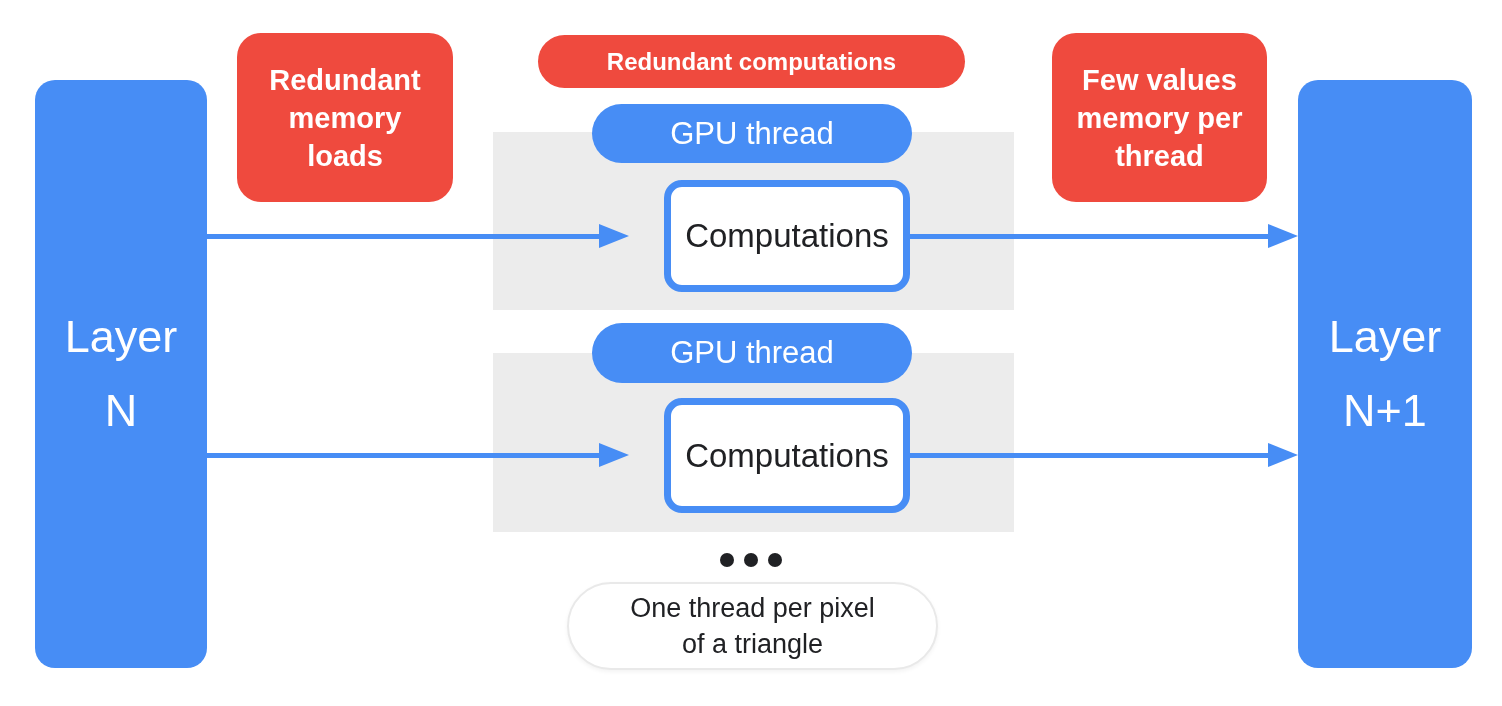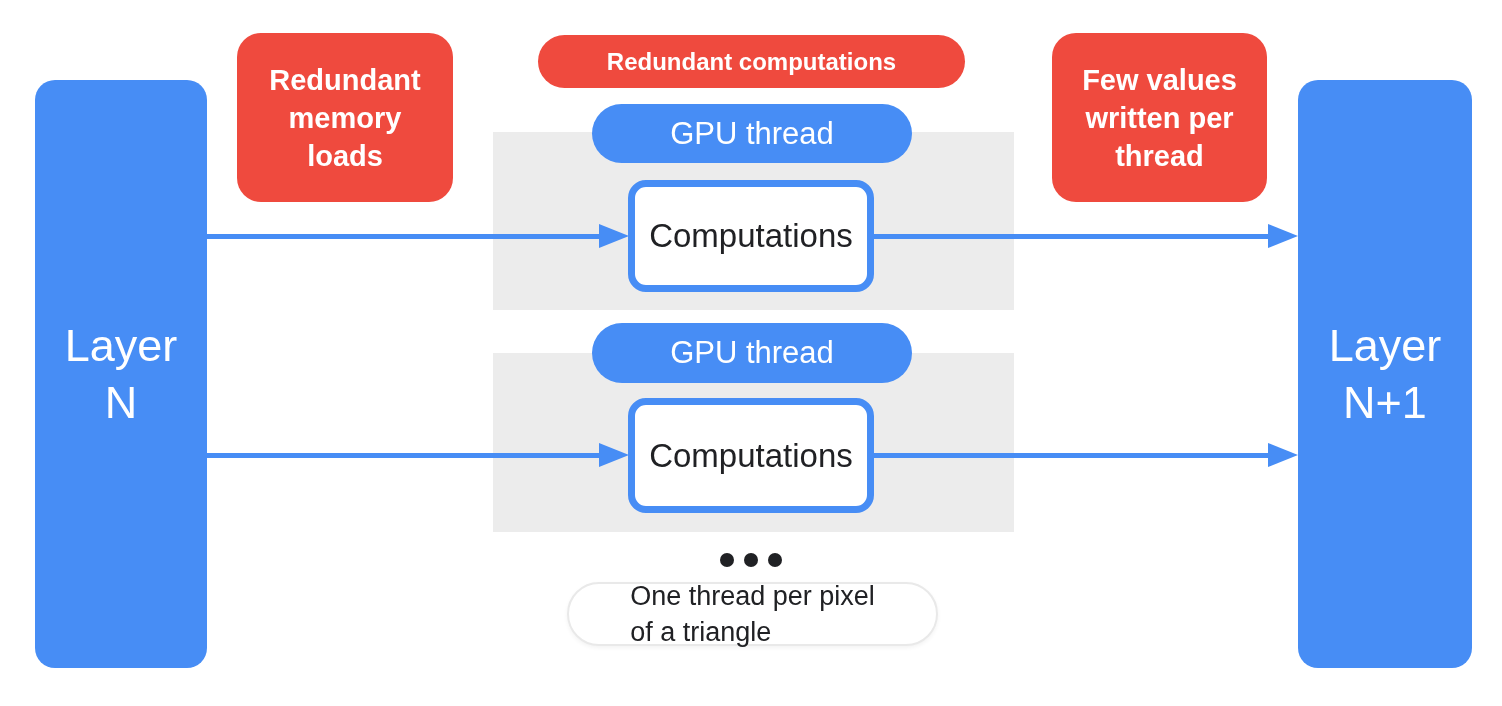--- a/index.html
+++ b/index.html
@@ -18,21 +18,21 @@
     overflow:hidden;
   }
   .abs{position:absolute;box-sizing:border-box;}
 
   
   .layer-box{
     background:var(--blue);
     border-radius:20px;
     color:#ffffff;
     font-size:45px;
-    line-height:57px;
+    line-height:74px;
     display:flex;align-items:center;justify-content:center;
     text-align:center;
     white-space:pre-line;
   }
   .layer-left{left:35px;top:80px;width:172px;height:588px;}
   .layer-right{left:1298px;top:80px;width:174px;height:588px;}
 
   
   .red-box,.red-pill{
     background:var(--red);
@@ -62,21 +62,21 @@
   .gpu-1{left:592px;top:104px;width:320px;height:59px;}
   .gpu-2{left:592px;top:323px;width:320px;height:60px;}
 
   
   .comp-box{
     background:#ffffff;
     border:7px solid var(--blue);
     border-radius:18px;
     color:var(--dark);
     font-size:33px;
-    display:flex;align-items:center;justify-content:center;
+    display:flex;align-items:center;justify-content:center;margin-left:36px;
   }
   .comp-1{left:628px;top:180px;width:246px;height:112px;}
   .comp-2{left:628px;top:398px;width:246px;height:115px;}
 
   
   .arrow-line{background:var(--blue);height:5px;}
   .al-1l{left:207px;top:234px;width:393px;}
   .al-1r{left:874px;top:234px;width:396px;}
   .al-2l{left:207px;top:453px;width:393px;}
   .al-2r{left:874px;top:453px;width:396px;}
@@ -90,48 +90,48 @@
   .ah-1r{left:1268px;top:224px;}
   .ah-2l{left:599px;top:443px;}
   .ah-2r{left:1268px;top:443px;}
 
   
   .dots{left:720px;top:553px;display:flex;gap:10px;}
   .dot{width:14px;height:14px;border-radius:50%;background:var(--dark);}
 
   
   .note-pill{
-    left:567px;top:582px;width:371px;height:64px;
+    left:567px;top:582px;width:371px;height:88px;
     background:#ffffff;
     border:2px solid var(--note-border);
     border-radius:44px;
     box-shadow:0 2px 4px rgba(0,0,0,0.05);
     color:var(--dark);
     font-size:27px;line-height:36px;
     display:flex;align-items:center;justify-content:center;
-    text-align:left;
+    text-align:center;
     white-space:pre-line;
   }
 </style>
 </head>
 <body>
 
 <div class="canvas">
 
   <div class="abs layer-box layer-left">Layer
 N</div>
   <div class="abs layer-box layer-right">Layer
 N+1</div>
 
   <div class="abs red-box red-memory">Redundant
 memory
 loads</div>
   <div class="abs red-pill">Redundant computations</div>
   <div class="abs red-box red-writes">Few values
-written per
+memory per
 thread</div>
 
   <div class="abs gray-panel panel-1"></div>
   <div class="abs gray-panel panel-2"></div>
 
   <div class="abs arrow-line al-1l"></div>
   <div class="abs arrow-head ah-1l"></div>
   <div class="abs arrow-line al-1r"></div>
   <div class="abs arrow-head ah-1r"></div>
 

